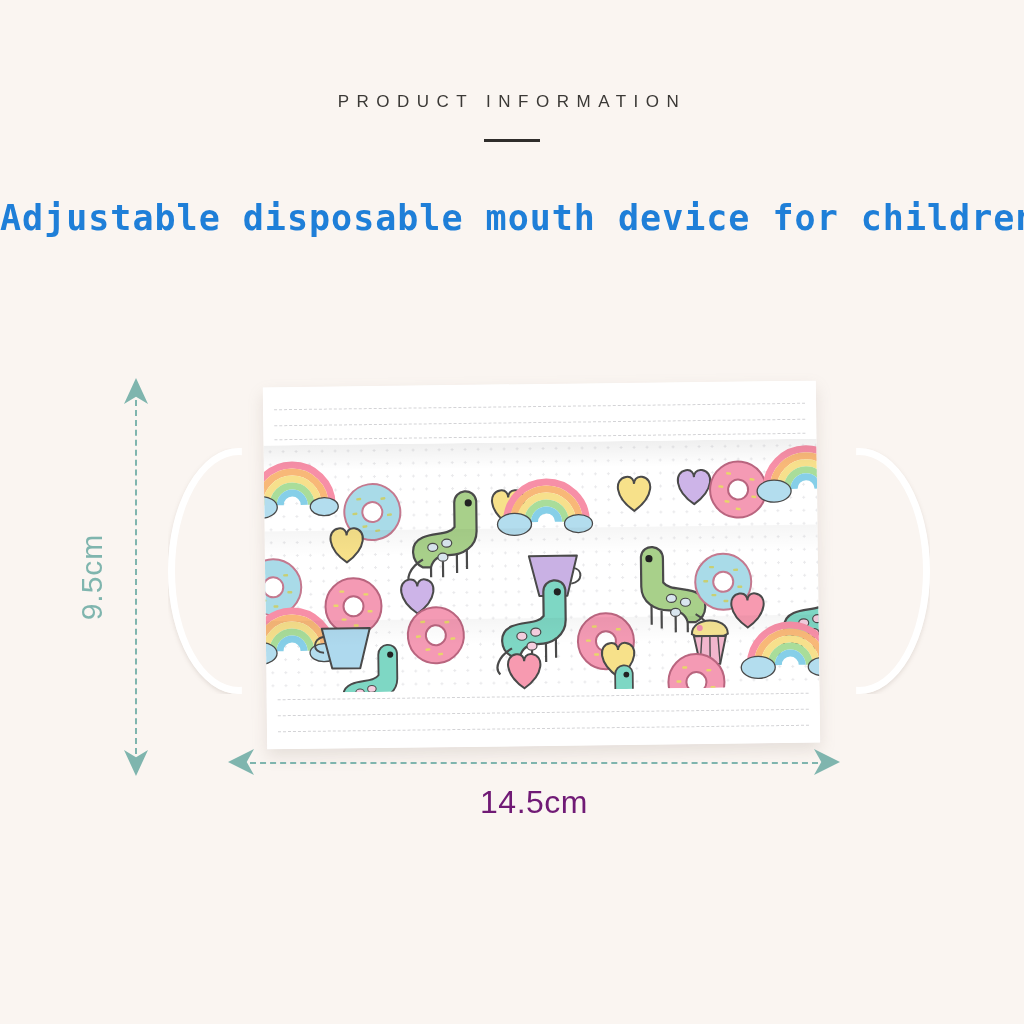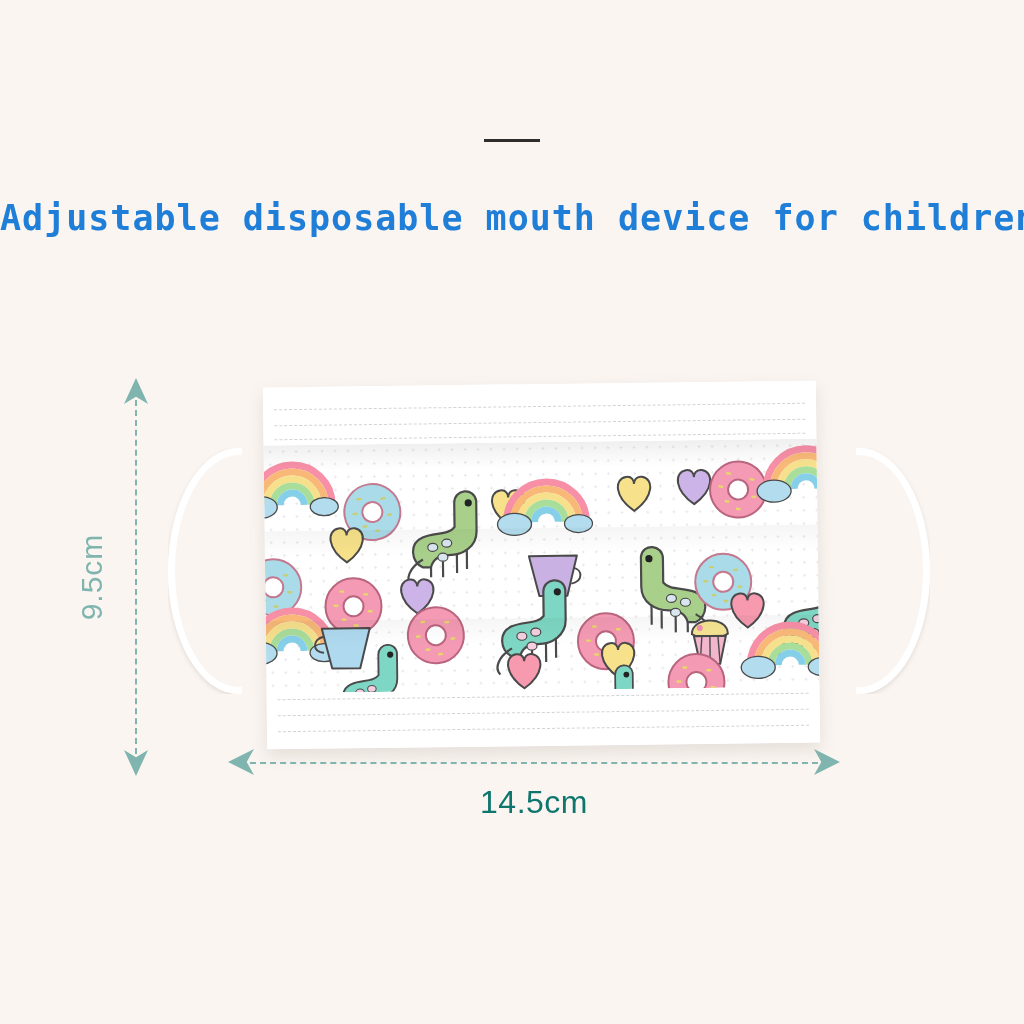--- a/index.html
+++ b/index.html
@@ -78,28 +78,29 @@
   }
 
   .dim-h{position:absolute;left:228px;top:762px;width:612px;height:2px;}
   .dim-h .line{position:absolute;left:22px;right:22px;top:0;height:0;
     border-top:2px dashed #7fb5ae;}
   .dim-h .ar{position:absolute;top:-13px;width:26px;height:26px;background:#7fb5ae;}
   .dim-h .ar.lf{left:0;clip-path:polygon(0% 50%,100% 0%,72% 50%,100% 100%);}
   .dim-h .ar.rt{right:0;clip-path:polygon(100% 50%,0% 0%,28% 50%,0% 100%);}
   .dim-h .lab{
     position:absolute;left:50%;top:22px;transform:translateX(-50%);
-    font-size:32px;color:#0f766e;letter-spacing:.5px;white-space:nowrap;
+    font-size:32px;color:#701a75;letter-spacing:.5px;white-space:nowrap;
   }
 </style>
 </head>
 <body>
 
 <div class="stage">
 
+  <div class="eyebrow">PRODUCT INFORMATION</div>
   <div class="eyebrow-rule"></div>
   <div class="headline">Adjustable disposable mouth device for children</div>
 
   <div class="mask-wrap">
 
     <div class="loop left"></div>
     <div class="loop right"></div>
 
     <div class="mask-body">
 

